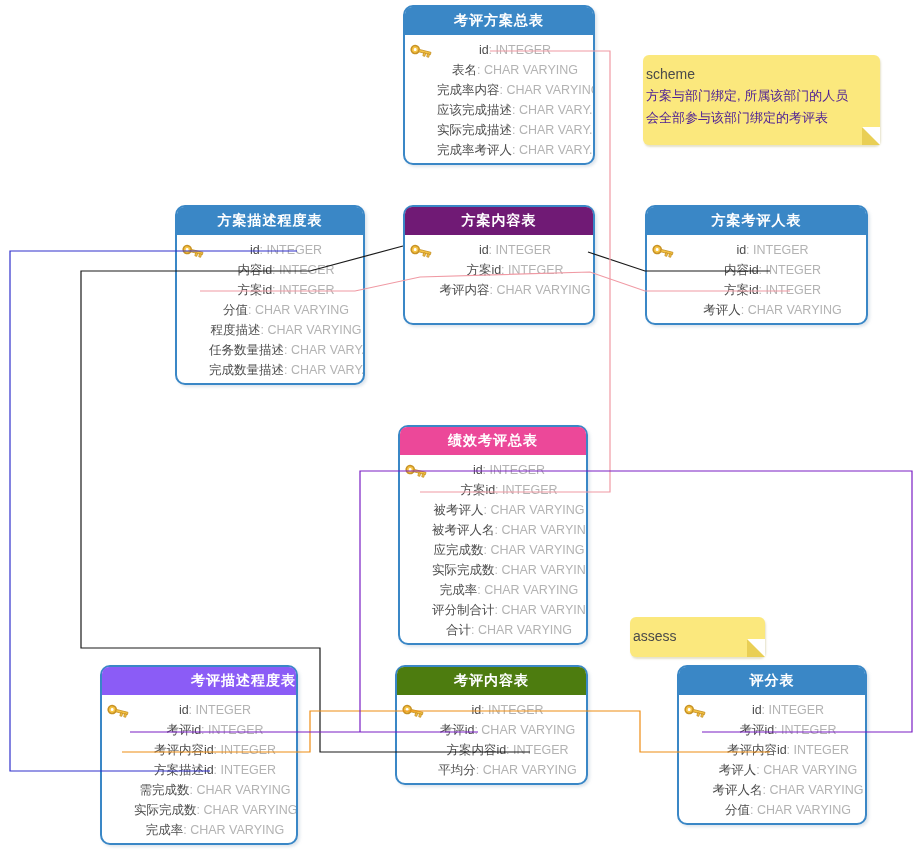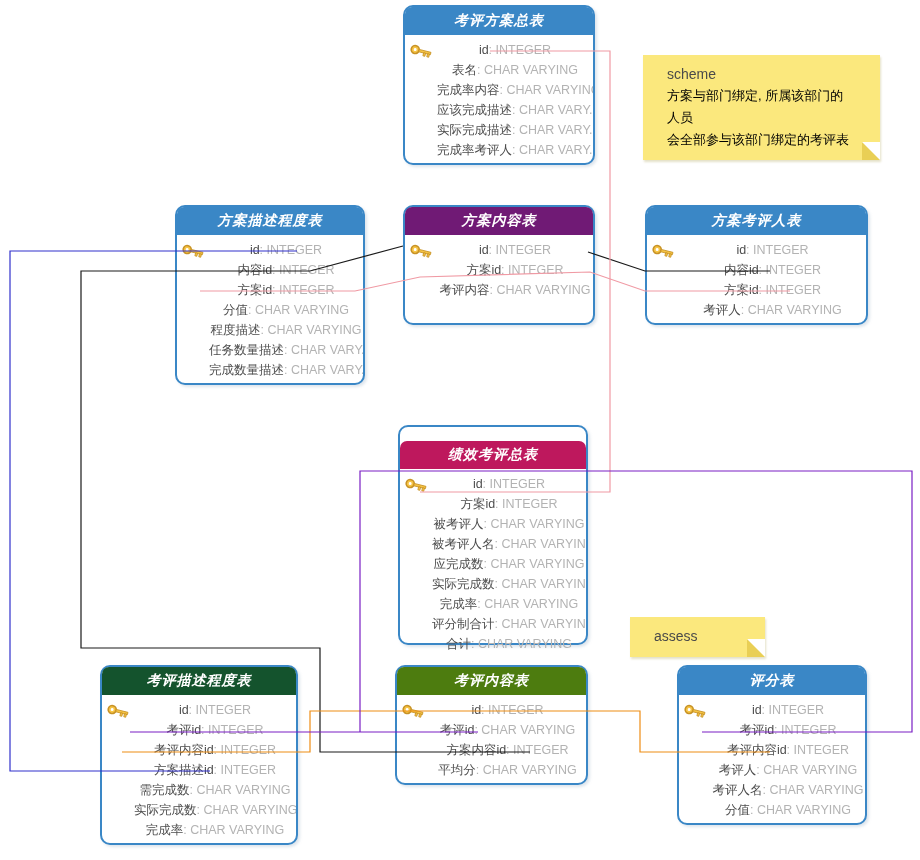--- a/index.html
+++ b/index.html
@@ -16,39 +16,39 @@
     z-index:2;
   }
   .thead{
     height:28px;line-height:27px;
     background:#3a87c6;
     border-bottom:2px solid #ffffff;
     border-radius:7px 7px 0 0;
     color:#ffffff;font-size:14px;font-weight:bold;
     text-align:center;letter-spacing:1px;
     overflow:hidden;
-    font-style:italic;
   }
   .tbody{padding-top:3px;text-align:center;}
   .frow{
     position:relative;height:20px;line-height:20px;
     padding-left:32px;font-size:12.5px;white-space:nowrap;overflow:hidden;
   }
   .fname{color:#4d4d4d;}
   .ftype{color:#b3b3b3;}
   .key-icon{position:absolute;left:4px;top:3px;}
 
   .note{
     position:absolute;background:#fbe87d;
-    padding:9px 24px;box-sizing:border-box;
+    padding:9px 3px;box-sizing:border-box;
     z-index:3;color:#4a4a4a;
     box-shadow:1px 2px 2px rgba(190,180,120,0.4);
+    border-radius:6px;
   }
   .note-title{font-size:14px;line-height:21px;}
-  .note-body{font-size:13px;line-height:22px;color:#000000;}
+  .note-body{font-size:13px;line-height:22px;color:#4c1d95;}
   .note-fold{
     position:absolute;right:0;bottom:0;width:18px;height:18px;
     background:#ffffff;
   }
   .note-fold::after{
     content:"";position:absolute;left:0;top:0;width:100%;height:100%;
     background:#e9cf55;
     clip-path:polygon(0 0,0 100%,100% 100%);
   }
 
@@ -194,21 +194,21 @@
     
     <span class="fname">方案id</span><span class="ftype">: INTEGER</span>
   </div>
         <div class="frow nokey">
     
     <span class="fname">考评人</span><span class="ftype">: CHAR VARYING</span>
   </div>
       </div>
   </div>
     <div class="etable" style="left: 398px; top: 425px; width: 190px; height: 220px;">
-    <div class="thead" style="background: #be185d; margin-top: 14px;">绩效考评总表</div>
+    <div class="thead" style="background: #ec4899;">绩效考评总表</div>
     <div class="tbody">
         <div class="frow">
     <span class="key-icon">
       <svg width="24" height="16" viewBox="0 0 24 16">
         <g transform="rotate(14 12 8)">
           <circle cx="6" cy="8" r="4" fill="#f6c445" stroke="#c79226" stroke-width="1.6"></circle>
           <circle cx="6" cy="8" r="1.5" fill="#ffffff" stroke="none"></circle>
           <rect x="10" y="6.9" width="12" height="2.4" fill="#f6c445" stroke="#c79226" stroke-width="0.8"></rect>
           <rect x="15" y="9" width="2" height="3.2" fill="#f6c445" stroke="#c79226" stroke-width="0.8"></rect>
           <rect x="19" y="9" width="2" height="3.2" fill="#f6c445" stroke="#c79226" stroke-width="0.8"></rect>
@@ -245,21 +245,21 @@
     
     <span class="fname">评分制合计</span><span class="ftype">: CHAR VARYING</span>
   </div>
         <div class="frow nokey">
     
     <span class="fname">合计</span><span class="ftype">: CHAR VARYING</span>
   </div>
       </div>
   </div>
     <div class="etable" style="left: 100px; top: 665px; width: 198px; height: 180px;">
-    <div class="thead" style="background: #14532d;">考评描述程度表</div>
+    <div class="thead" style="background: #8b5cf6; text-align: right;">考评描述程度表</div>
     <div class="tbody">
         <div class="frow">
     <span class="key-icon">
       <svg width="24" height="16" viewBox="0 0 24 16">
         <g transform="rotate(14 12 8)">
           <circle cx="6" cy="8" r="4" fill="#f6c445" stroke="#c79226" stroke-width="1.6"></circle>
           <circle cx="6" cy="8" r="1.5" fill="#ffffff" stroke="none"></circle>
           <rect x="10" y="6.9" width="12" height="2.4" fill="#f6c445" stroke="#c79226" stroke-width="0.8"></rect>
           <rect x="15" y="9" width="2" height="3.2" fill="#f6c445" stroke="#c79226" stroke-width="0.8"></rect>
           <rect x="19" y="9" width="2" height="3.2" fill="#f6c445" stroke="#c79226" stroke-width="0.8"></rect>

